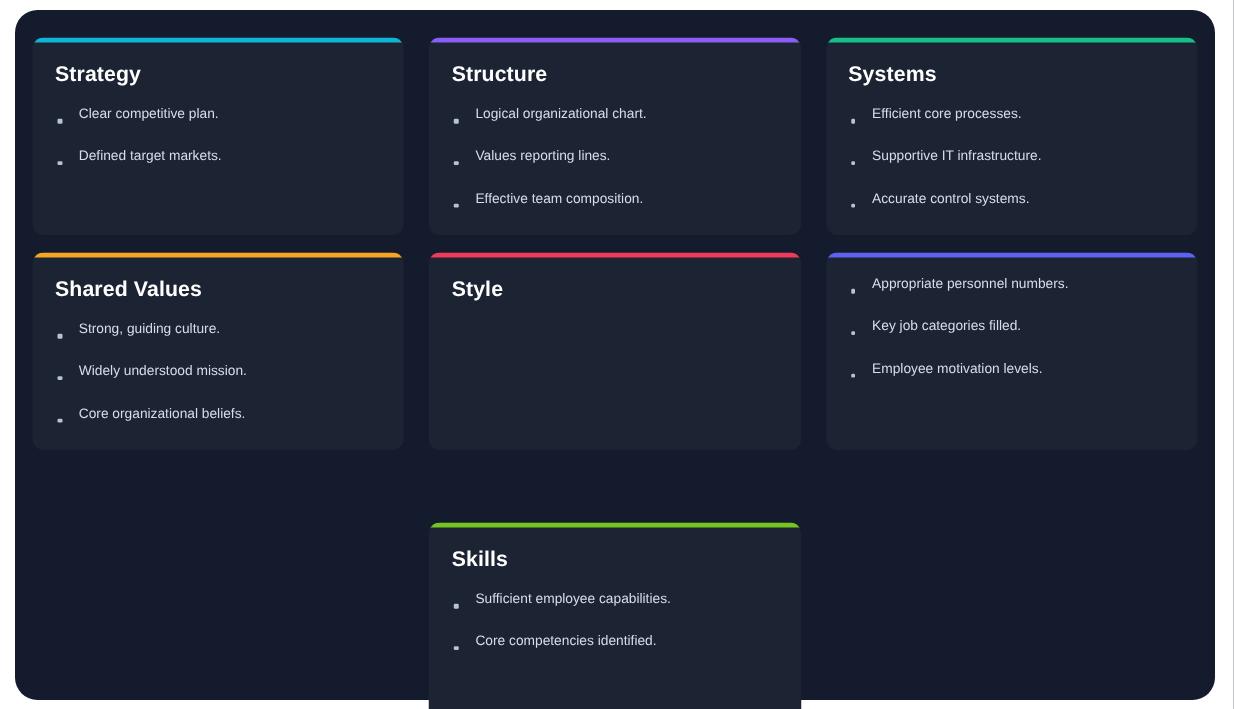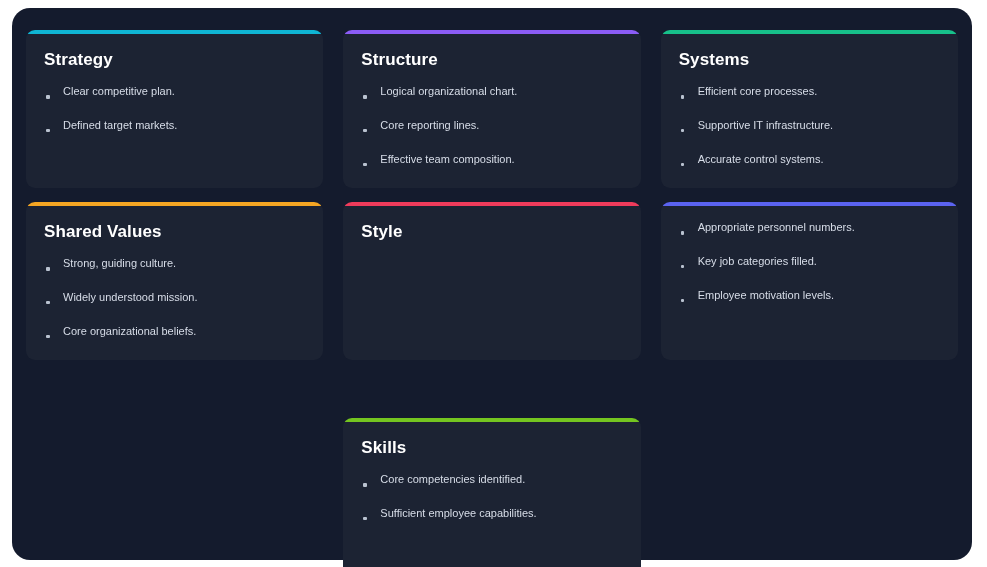--- a/index.html
+++ b/index.html
@@ -120,21 +120,21 @@
     <div class="card">
       <div class="card-accent" style="background: rgb(139, 92, 246);"></div>
       <div class="card-title">Structure</div>
       <ul class="card-list">
         <li class="card-list-item">
           <span class="bullet-marker"></span>
           <span>Logical organizational chart.</span>
         </li>
         <li class="card-list-item">
           <span class="bullet-marker"></span>
-          <span>Core reporting lines.</span>
+          <span>Values reporting lines.</span>
         </li>
         <li class="card-list-item">
           <span class="bullet-marker"></span>
           <span>Effective team composition.</span>
         </li>
       </ul>
     </div>
 
     <div class="card">
       <div class="card-accent" style="background: rgb(23, 192, 138);"></div>
@@ -196,23 +196,23 @@
         </li>
       </ul>
     </div>
 
     <div class="card card-skills-wrapper">
       <div class="card-accent" style="background: rgb(116, 197, 32);"></div>
       <div class="card-title">Skills</div>
       <ul class="card-list">
         <li class="card-list-item">
           <span class="bullet-marker"></span>
+          <span>Sufficient employee capabilities.</span>
+        </li>
+        <li class="card-list-item">
+          <span class="bullet-marker"></span>
           <span>Core competencies identified.</span>
-        </li>
-        <li class="card-list-item">
-          <span class="bullet-marker"></span>
-          <span>Sufficient employee capabilities.</span>
         </li>
       </ul>
     </div>
 
   </div>
 </div>
 
 </body></html>

